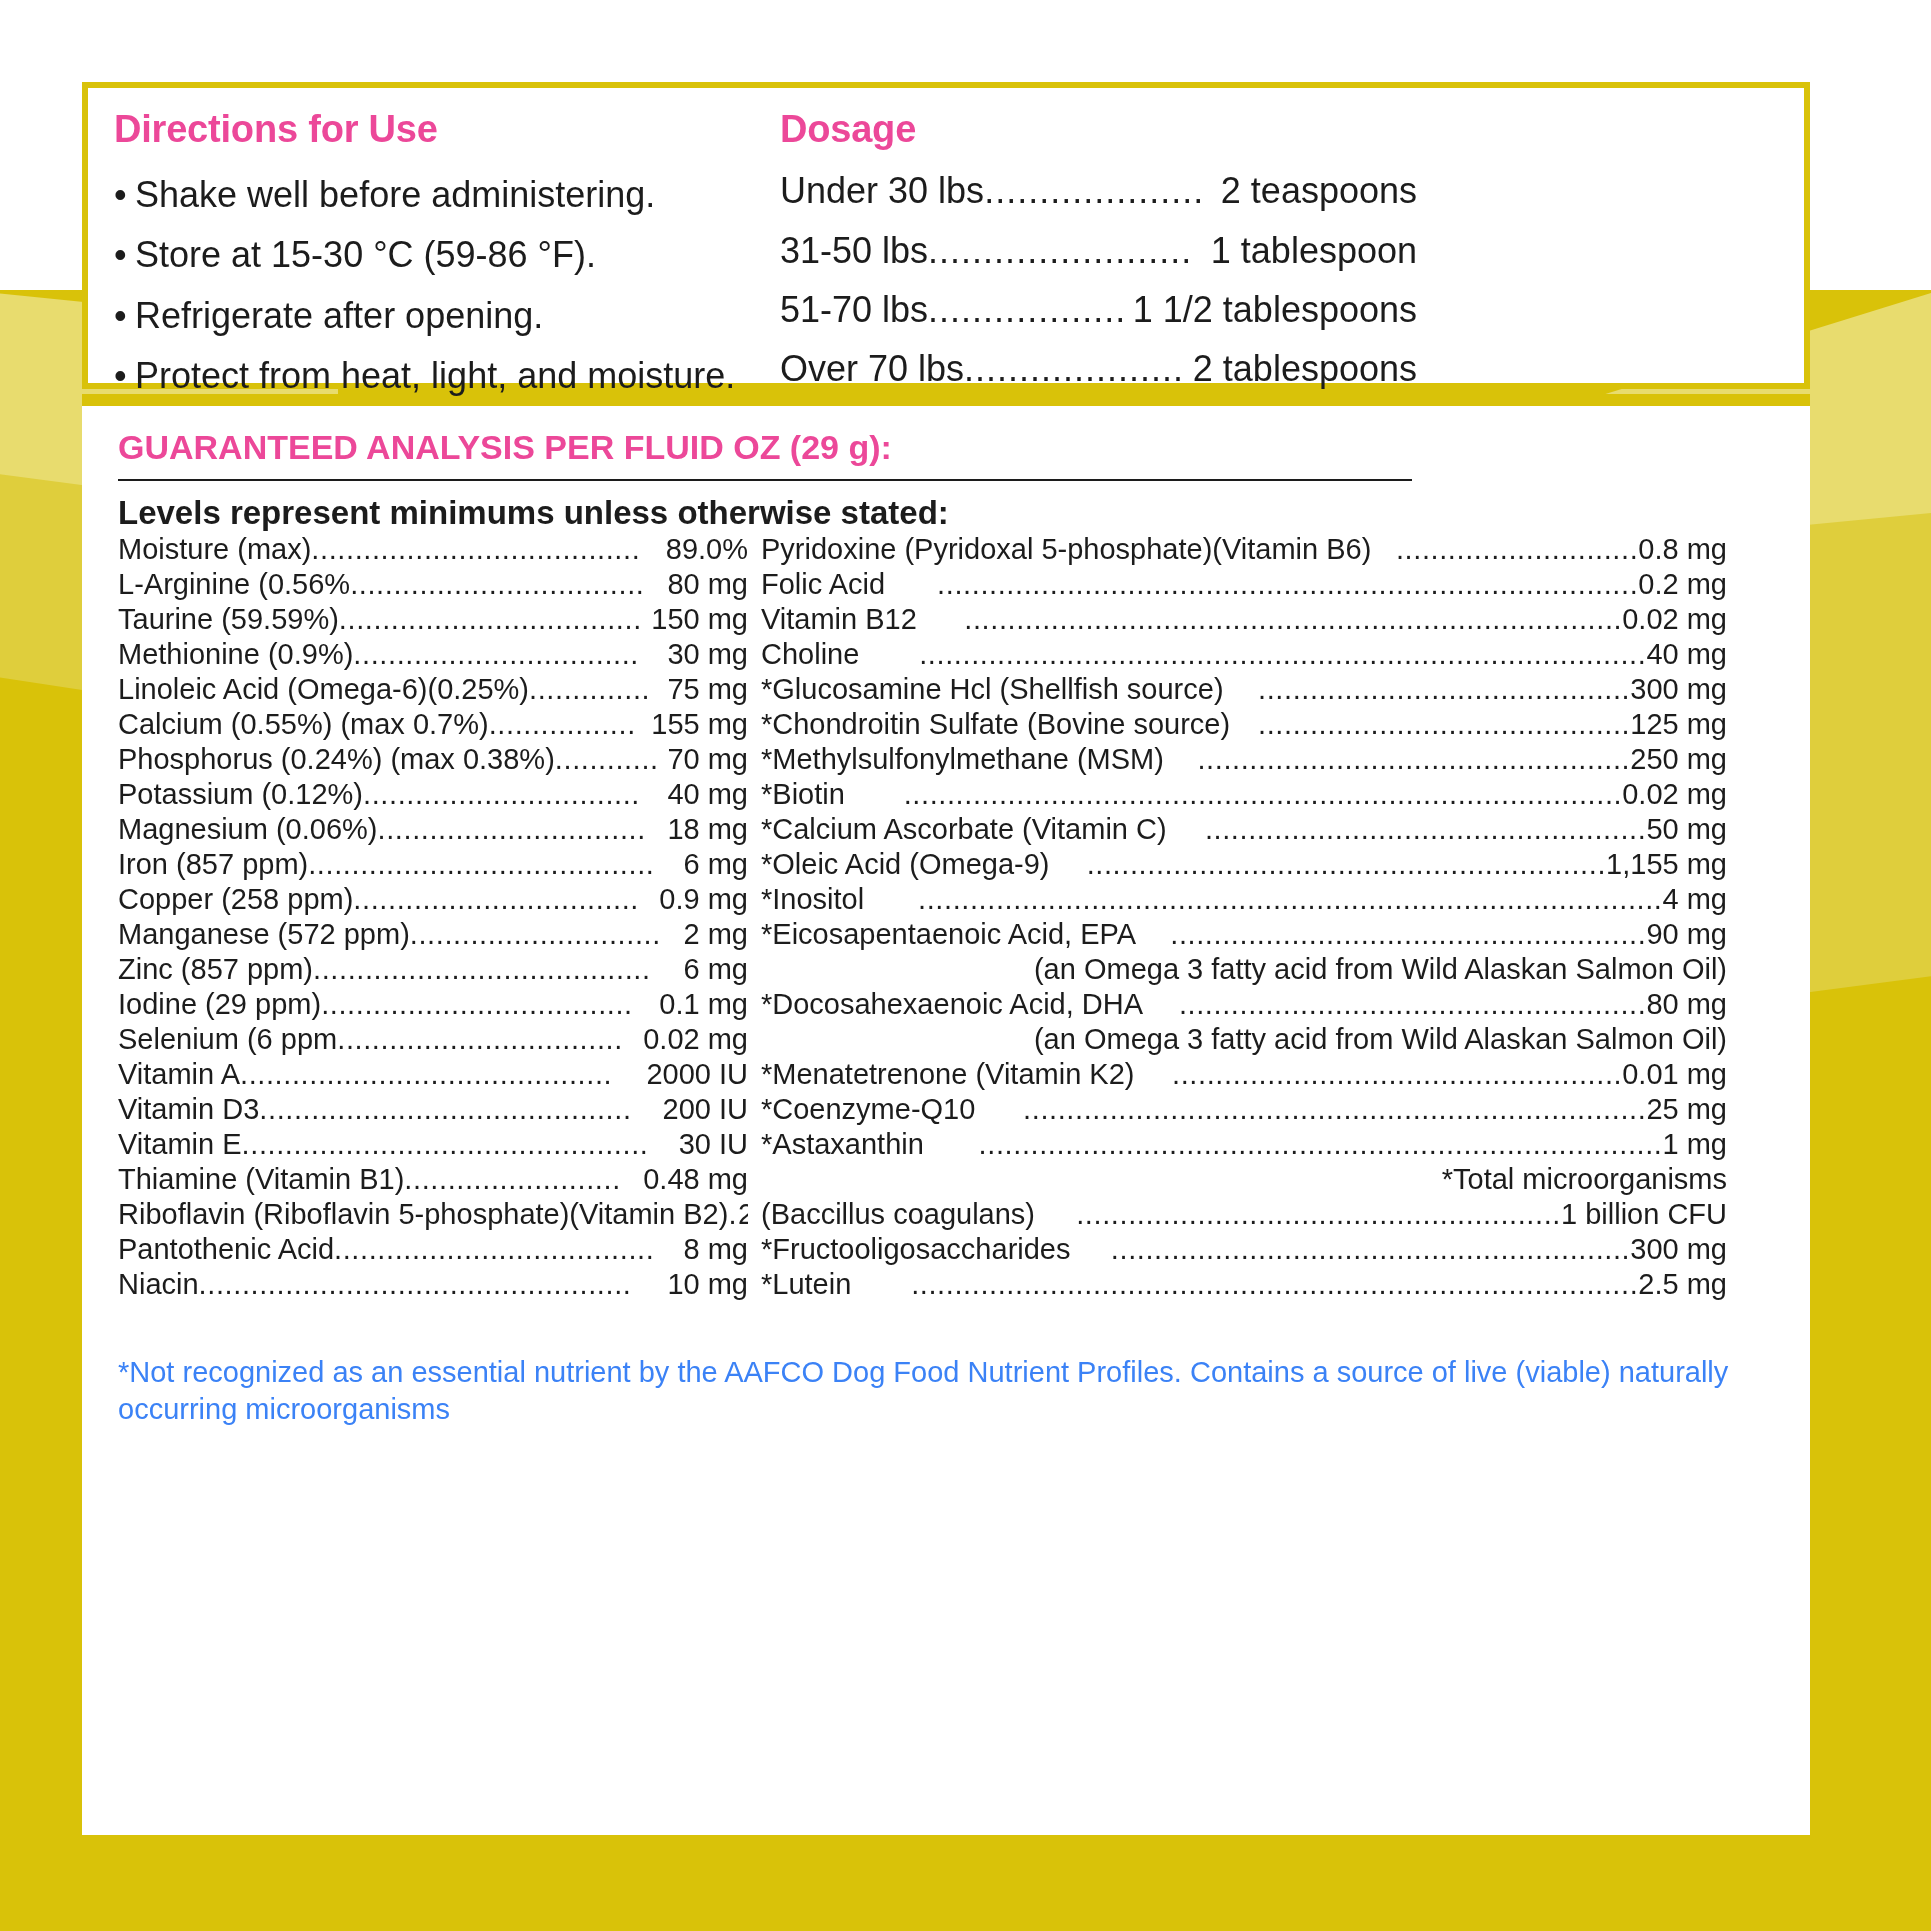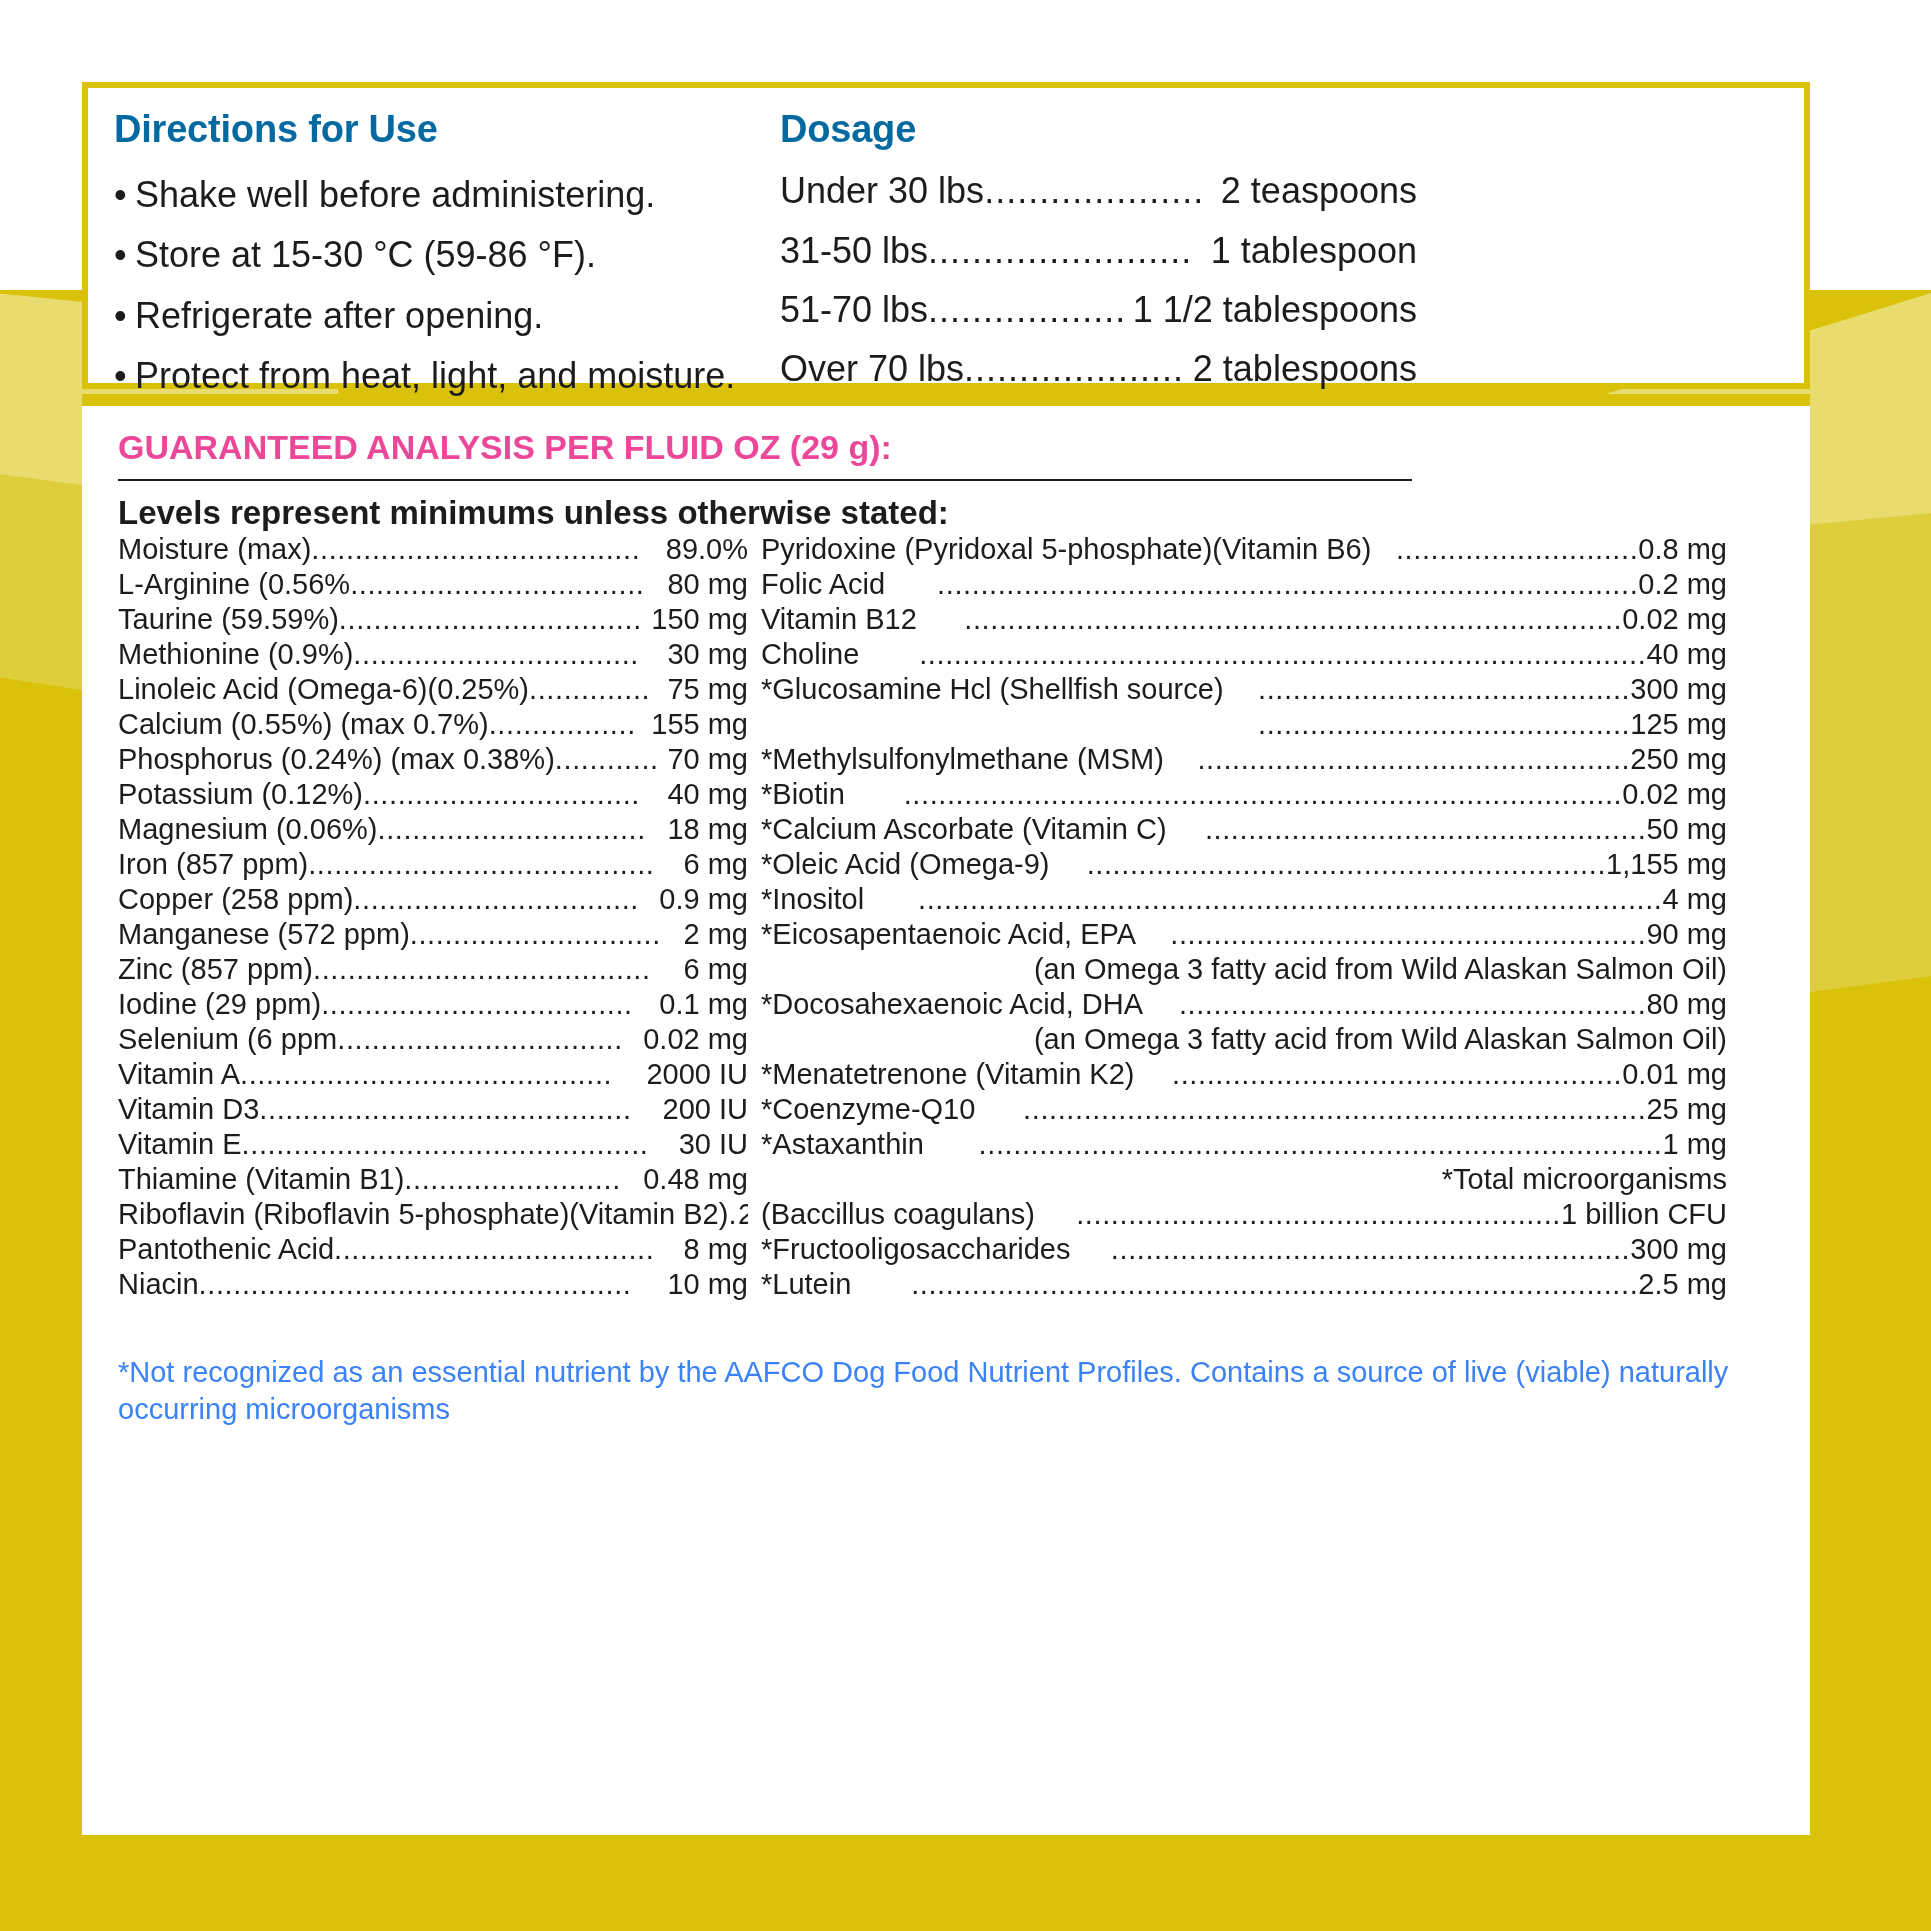--- a/index.html
+++ b/index.html
@@ -103,21 +103,21 @@
     top: 406px;
     width: 1728px;
     height: 1429px;
     background: #ffffff;
   }
 
   
   .h-bold {
     font-weight: bold;
     font-size: 38px;
-    color: #0369a1;
+    color: #ec4899;
     letter-spacing: -0.2px;
   }
 
   
   .directions {
     position: absolute;
     left: 114px;
     top: 108px;
     width: 657px;
   }
@@ -418,20 +418,21 @@
           <span class="nutri-name">Choline</span>
           <span class="leader">....................................................................................</span>
           <span class="nutri-val">40 mg</span>
         </div>
         <div class="nutri-row">
           <span class="nutri-name">*Glucosamine Hcl (Shellfish source)</span>
           <span class="leader">...........................................</span>
           <span class="nutri-val">300 mg</span>
         </div>
         <div class="nutri-row">
+          <span class="nutri-name">*Chondroitin Sulfate (Bovine source)</span>
           <span class="leader">...........................................</span>
           <span class="nutri-val">125 mg</span>
         </div>
         <div class="nutri-row">
           <span class="nutri-name">*Methylsulfonylmethane (MSM)</span>
           <span class="leader">..................................................</span>
           <span class="nutri-val">250 mg</span>
         </div>
         <div class="nutri-row">
           <span class="nutri-name">*Biotin</span>

